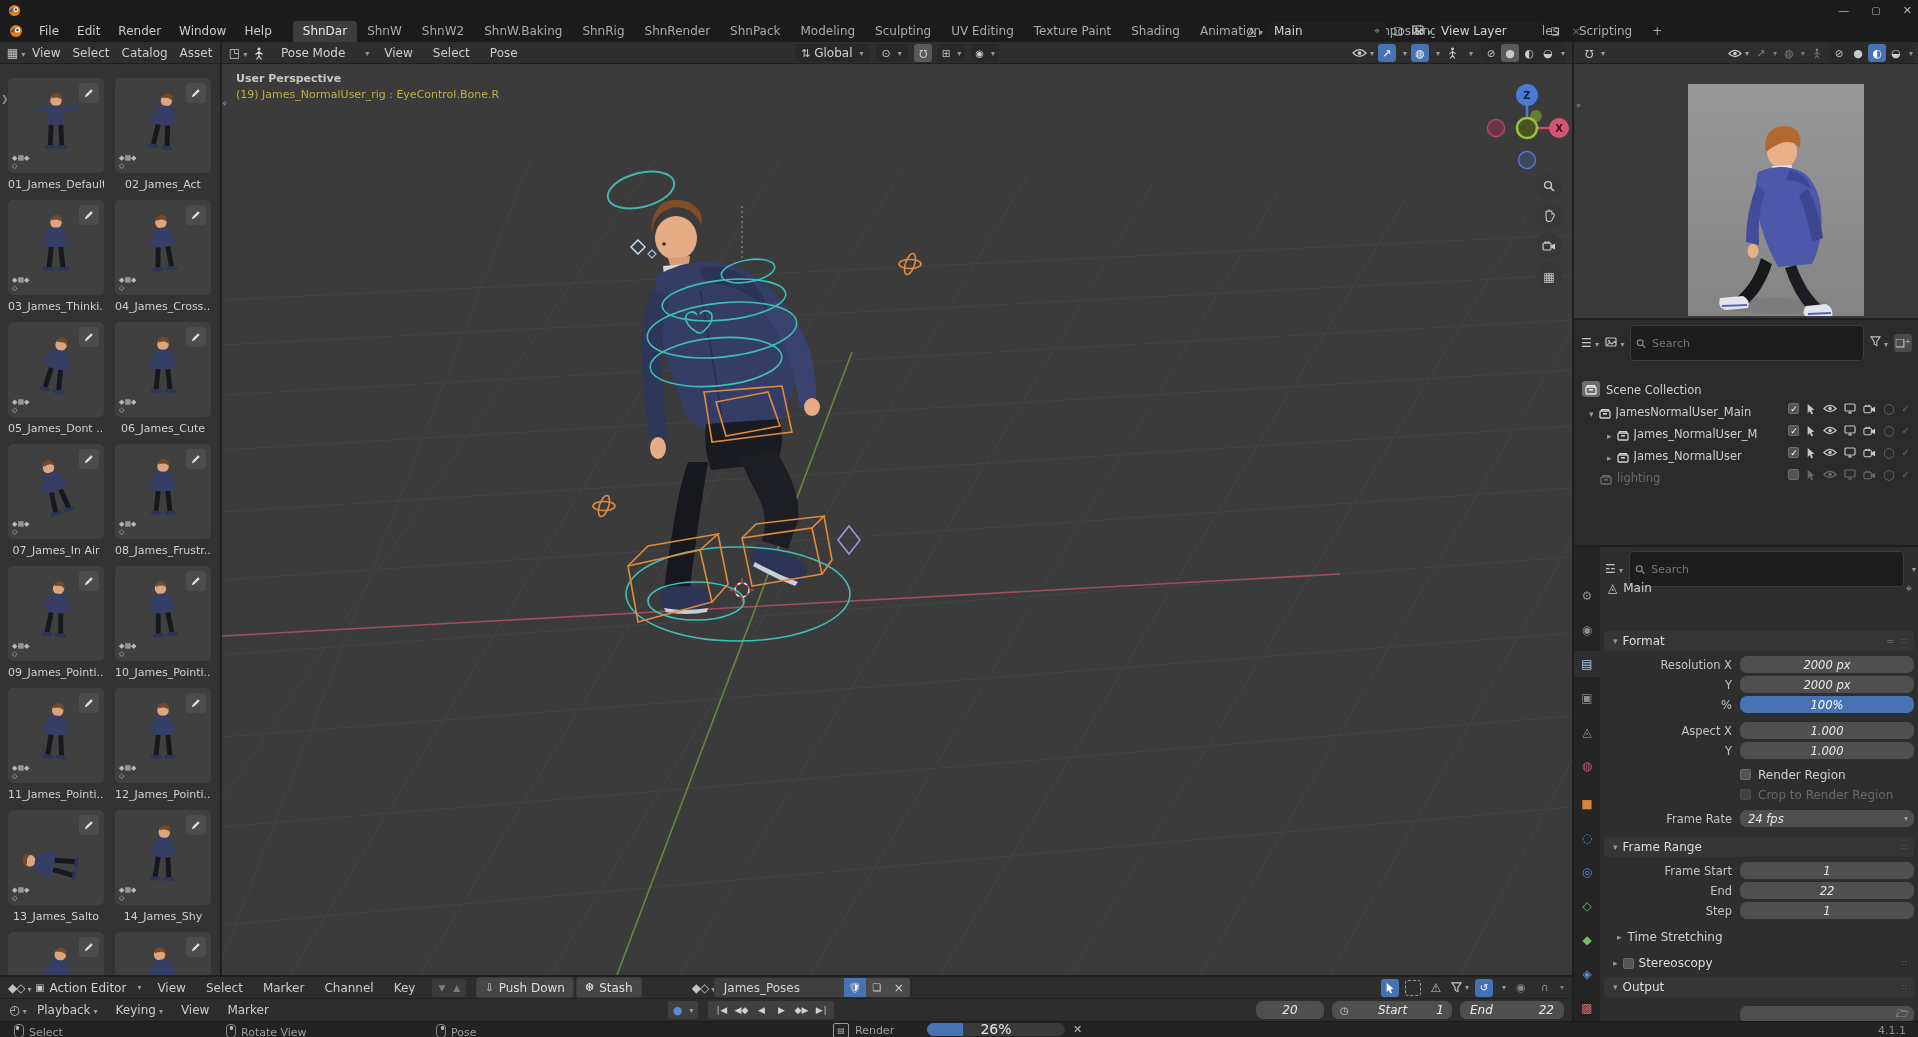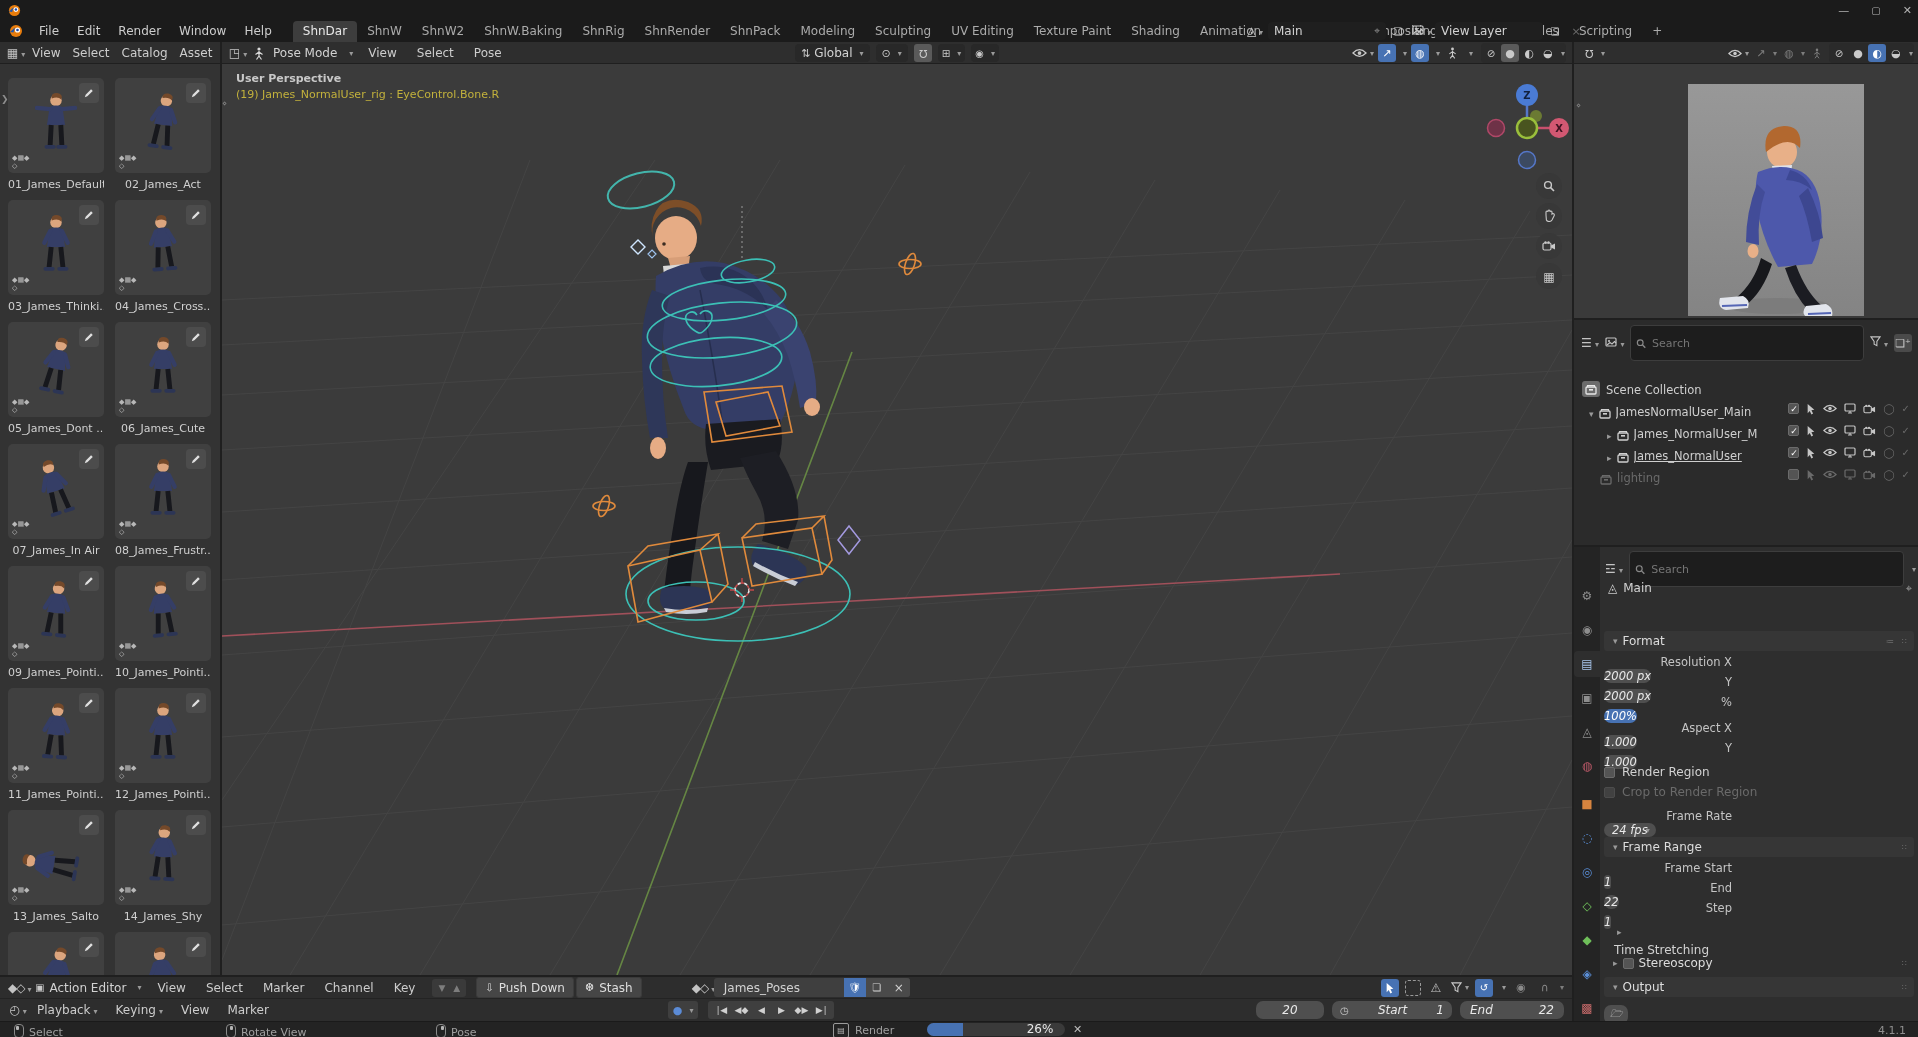--- a/index.html
+++ b/index.html
@@ -47,21 +47,21 @@
   .oic{color:#c6c6c6;font-size:10px;}
   .dim{color:#6a6a6a !important;}
   .cbx{width:11px;height:11px;background:#545454;border:1px solid #6b6b6b;border-radius:2px;display:inline-flex;align-items:center;justify-content:center;font-size:9px;color:#fff;box-sizing:border-box;}
   
   .props{left:1572px;top:545px;width:346px;height:476px;background:#2e2e2e;border-left:2px solid #1f1f1f;border-top:2px solid #1f1f1f;box-sizing:border-box;overflow:hidden;}
   .ptabs{position:absolute;left:0;top:0;width:26px;height:476px;background:#242424;}
   .ptab{position:absolute;left:0;width:26px;height:26px;display:flex;align-items:center;justify-content:center;font-size:12px;color:#8e8e8e;}
   .ptab.active{background:#2e2e2e;border-radius:4px 0 0 4px;color:#a9c7ee;}
   .pcontent{position:absolute;left:26px;top:0;width:320px;height:476px;}
   .phead{position:absolute;left:4px;width:310px;height:20px;background:#363636;border-radius:3px;display:flex;align-items:center;gap:5px;padding:0 6px;box-sizing:border-box;color:#dddddd;}
-  .prow{position:absolute;left:4px;width:310px;height:19px;display:flex;align-items:flex-start;flex-direction:column;}
+  .prow{position:absolute;left:4px;width:310px;height:19px;display:flex;align-items:center;}
   .plabel{width:128px;text-align:right;padding-right:8px;color:#c4c4c4;white-space:nowrap;font-size:11.5px;}
   .pfield{flex:1;height:17px;font-size:11.5px;}
   .slider{background:#4772b3;color:#fff;}
   .ddots{margin-left:auto;color:#6e6e6e;font-size:8px;letter-spacing:1px;}
   
   .dope{left:0;top:975px;width:1572px;height:23px;background:#2d2d2d;border-top:2px solid #1f1f1f;display:flex;align-items:center;padding:0 8px;box-sizing:border-box;gap:2px;}
   .tline{left:0;top:998px;width:1572px;height:23px;background:#2d2d2d;border-top:1px solid #232323;display:flex;align-items:center;padding:0 8px;box-sizing:border-box;}
   .statusbar{left:0;top:1021px;width:1918px;height:16px;background:#232323;border-top:1px solid #1a1a1a;font-size:11px;color:#9f9f9f;box-sizing:border-box;}
   .mouseic{display:inline-block;width:8px;height:12px;border:1px solid #8a8a8a;border-radius:4px;position:relative;margin-right:5px;vertical-align:-2px;}
   .mouseic i{position:absolute;top:1px;width:3px;height:4px;background:#b5b5b5;border-radius:1px;}
@@ -218,21 +218,21 @@
     <div class="hseg" style="left:0;width:222px;border-right:2px solid #1f1f1f;box-sizing:border-box;">
       <span class="ticn" style="margin-left:6px;">▦<span class="chev">▾</span></span>
       <span class="menu" style="padding:0 6px;">View</span>
       <span class="menu" style="padding:0 6px;">Select</span>
       <span class="menu" style="padding:0 6px;">Catalog</span>
       <span class="menu" style="padding:0 6px;">Asset</span>
     </div>
 
     <div class="hseg" style="left:228px;width:560px;gap:2px;">
       <span class="ticn">◳<span class="chev">▾</span></span>
-      <span class="row" style="gap:9px;padding:0 4px;">
+      <span class="row" style="gap:17px;padding:0 4px;">
         <svg class="ic" width="10" height="13" style="color:#d8d8d8">
             <use href="#i-person"></use>
           </svg>
         <span>Pose Mode</span>
           <span class="chev">▾</span>
       </span>
       <span class="menu">View</span>
       <span class="menu">Select</span>
       <span class="menu">Pose</span>
     </div>
@@ -758,21 +758,21 @@
       <span class="oic dim">◯</span>
         <span class="oic dim">✓</span>
     </div>
     <div class="orow" style="left:30px;top:122px;gap:5px;">
       <span class="chev" style="font-size:9px;">▸</span>
       <span class="ic" style="color:#d0d0d0;">
           <svg width="12" height="11">
             <use href="#i-coll"></use>
           </svg>
         </span>
-      <span style="max-width:140px;overflow:hidden;white-space:nowrap;text-decoration:underline;">James_NormalUser</span>
+      <span style="max-width:140px;overflow:hidden;white-space:nowrap;">James_NormalUser</span>
     </div>
     <div class="oicons" style="top:122px;">
       <span class="cbx">✓</span>
       <svg class="oic" width="10" height="12" style="color:#c6c6c6;">
           <use href="#i-pointer"></use>
         </svg>
       <svg class="oic" width="14" height="9" style="color:#c6c6c6;">
           <use href="#i-eye"></use>
         </svg>
       <svg class="oic" width="12" height="11" style="color:#c6c6c6;">
@@ -1022,20 +1022,20 @@
 
   <div class="abs statusbar">
     <span class="abs" style="left:14px;top:2px;"><span class="mouseic"><i style="left:1px;"></i></span><span>Select</span></span>
     <span class="abs" style="left:226px;top:2px;"><span class="mouseic"><i style="left:2.5px;"></i></span><span>Rotate View</span></span>
     <span class="abs" style="left:436px;top:2px;"><span class="mouseic"><i style="right:1px;"></i></span><span>Pose</span></span>
     <span class="abs row" style="left:833px;top:1px;gap:6px;">
       <span class="ic" style="width:14px;height:13px;border:1px solid #9a9a9a;border-radius:2px;font-size:8px;color:#bdbdbd;">▤</span>
       <span>Render</span>
       <span class="abs" style="left:94px;top:0px;width:138px;height:13px;background:#3a3a3a;border-radius:7px;overflow:hidden;">
         <span class="abs" style="left:0;top:0;width:36px;height:13px;background:#4772b3;"></span>
-        <span class="abs" style="left:0;width:138px;text-align:center;font-size:12px;color:#e8e8e8;line-height:13px;margin-left:44px;">26%</span>
+        <span class="abs" style="left:0;width:138px;text-align:center;font-size:14px;color:#e8e8e8;line-height:13px;">26%</span>
       </span>
       <span class="abs" style="left:240px;top:0px;color:#bdbdbd;">✕</span>
     </span>
     <span class="abs" style="right:12px;top:2px;color:#8e8e8e;">4.1.1</span>
   </div>
 
 </div>
 
 </body></html>

